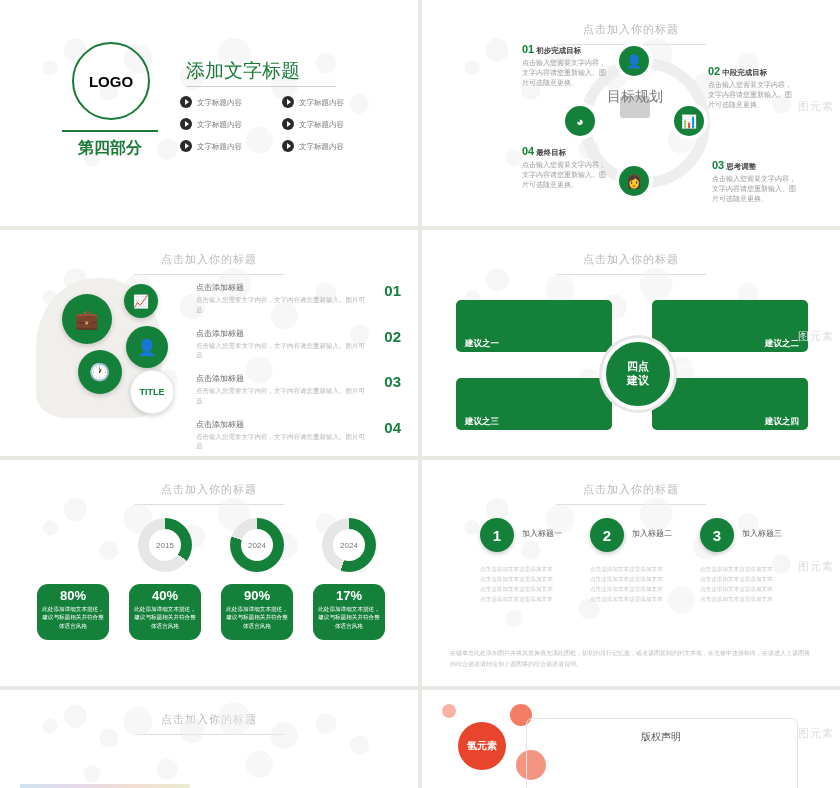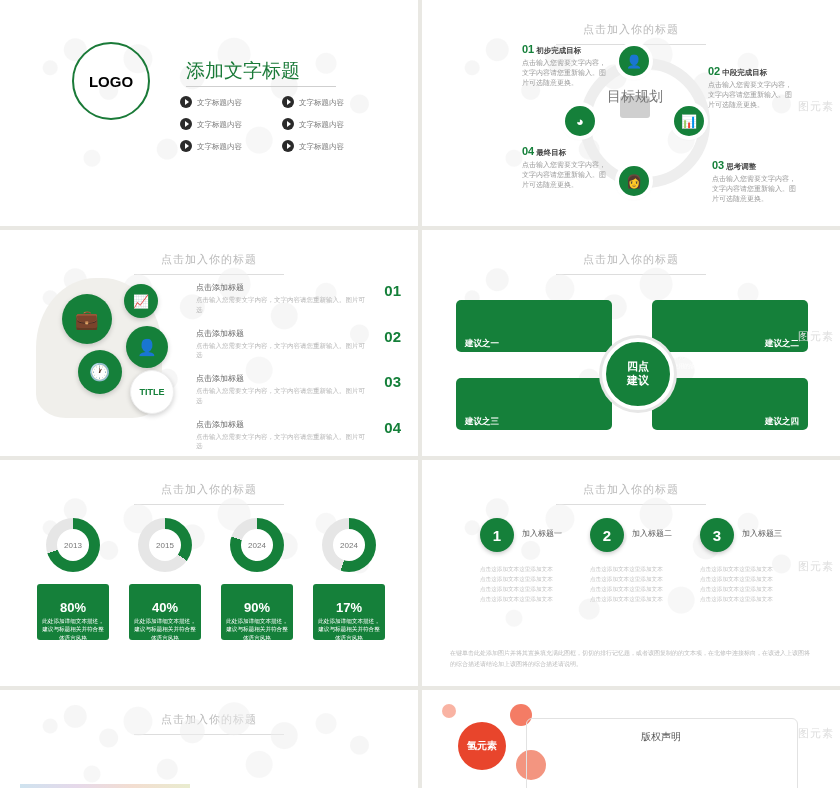--- a/index.html
+++ b/index.html
@@ -55,21 +55,21 @@
 
   
   .card{position:absolute;width:156px;height:52px;background:#15803a;border-radius:5px;color:#fff;padding:7px 9px;box-sizing:border-box;}
   .card .h{font-size:8.5px;font-weight:bold;margin-bottom:3px;margin-top:31px;}
   .card .b{font-size:5.8px;line-height:1.55;opacity:.92;}
   .s4-center{position:absolute;left:180px;top:108px;width:64px;height:64px;border-radius:50%;background:#15803a;border:4px solid #fff;box-shadow:0 0 0 3px #e7e7e7;color:#fff;display:flex;flex-direction:column;align-items:center;justify-content:center;font-size:11px;font-weight:bold;line-height:1.25;}
 
   
   .donut{position:absolute;width:54px;height:54px;border-radius:50%;}
   .donut .hole{position:absolute;left:11px;top:11px;width:32px;height:32px;border-radius:50%;background:#fff;display:flex;align-items:center;justify-content:center;font-size:8px;color:#777;}
-  .sbox{position:absolute;width:72px;height:56px;background:#15803a;border-radius:3px;color:#fff;text-align:center;padding-top:16px;box-sizing:border-box;}
+  .sbox{position:absolute;width:72px;height:56px;background:#15803a;border-radius:11px;color:#fff;text-align:center;padding-top:4px;box-sizing:border-box;}
   .sbox .p{font-size:13px;font-weight:bold;}
   .sbox .t{font-size:5.6px;line-height:1.5;padding:2px 5px 0;}
 
   
   .numc{position:absolute;width:34px;height:34px;border-radius:50%;background:#15803a;color:#fff;display:flex;align-items:center;justify-content:center;font-size:15px;font-weight:bold;box-shadow:0 2px 4px rgba(0,0,0,.2);}
   .numlab{position:absolute;font-size:8px;color:#555;}
   .lines{position:absolute;font-size:5.6px;color:#c3c3c3;line-height:1.8;width:96px;}
   .foot{position:absolute;left:28px;bottom:16px;width:360px;font-size:6px;color:#bcbcbc;line-height:1.8;}
 
   
@@ -80,20 +80,24 @@
   .s8-t{position:absolute;left:104px;top:40px;width:270px;text-align:center;font-size:10px;color:#555;}
 </style>
 </head>
 <body>
 
 <div class="grid">
 
   <div class="slide">
     <div class="worldmap"></div>
     <div class="s1-logo">LOGO</div>
+    <div class="s1-part">
+      <div class="line"></div>
+      <span>第四部分</span>
+    </div>
     <div class="s1-title">添加文字标题</div>
     <div class="s1-uline"></div>
     <div class="s1-rows">
       <div class="bullet">
           <span class="pl"></span>
           <span>文字标题内容</span>
         </div>
       <div class="bullet">
           <span class="pl"></span>
           <span>文字标题内容</span>
@@ -215,23 +219,20 @@
       <span>四点</span>
       <span>建议</span>
     </div>
     <div class="wm">图元素</div>
   </div>
 
   <div class="slide">
     <div class="worldmap"></div>
     <div class="title-c"><span>点击加入你的标题</span><div class="rule"></div></div>
 
-    <div class="donut" style="left:46px;top:58px;background:conic-gradient(#15803a 0 70%,#e6e6e6 70% 100%);">
-        <div class="hole">2013</div>
-      </div>
     <div class="donut" style="left:138px;top:58px;background:conic-gradient(#15803a 0 35%,#e6e6e6 35% 100%);">
         <div class="hole">2015</div>
       </div>
     <div class="donut" style="left:230px;top:58px;background:conic-gradient(#15803a 0 80%,#e6e6e6 80% 100%);">
         <div class="hole">2024</div>
       </div>
     <div class="donut" style="left:322px;top:58px;background:conic-gradient(#15803a 0 55%,#e6e6e6 55% 100%);">
         <div class="hole">2024</div>
       </div>
 

